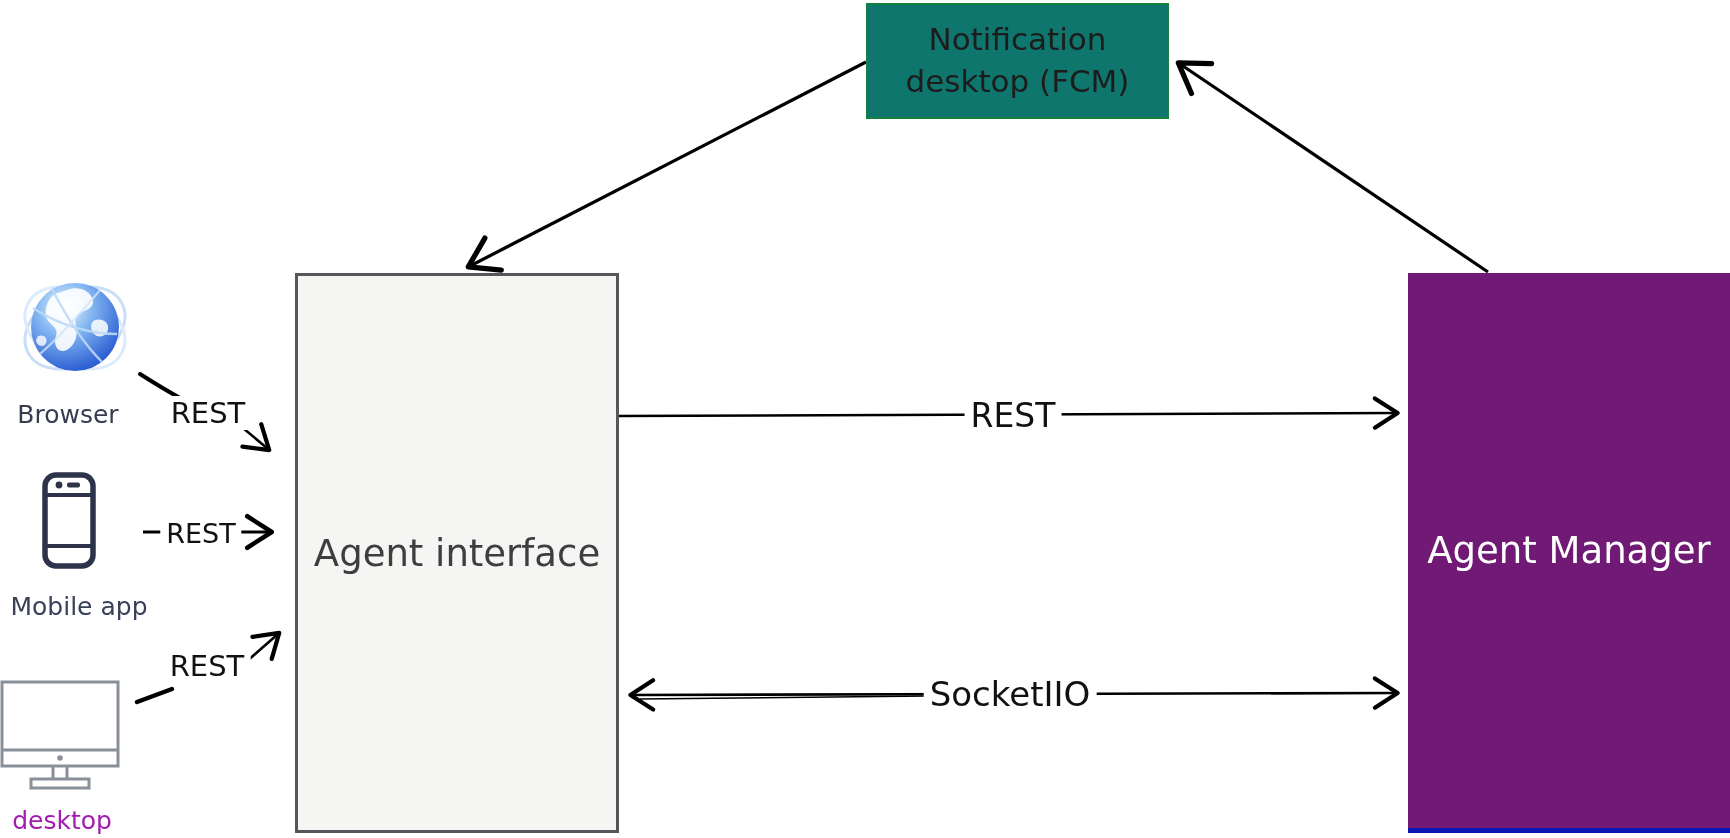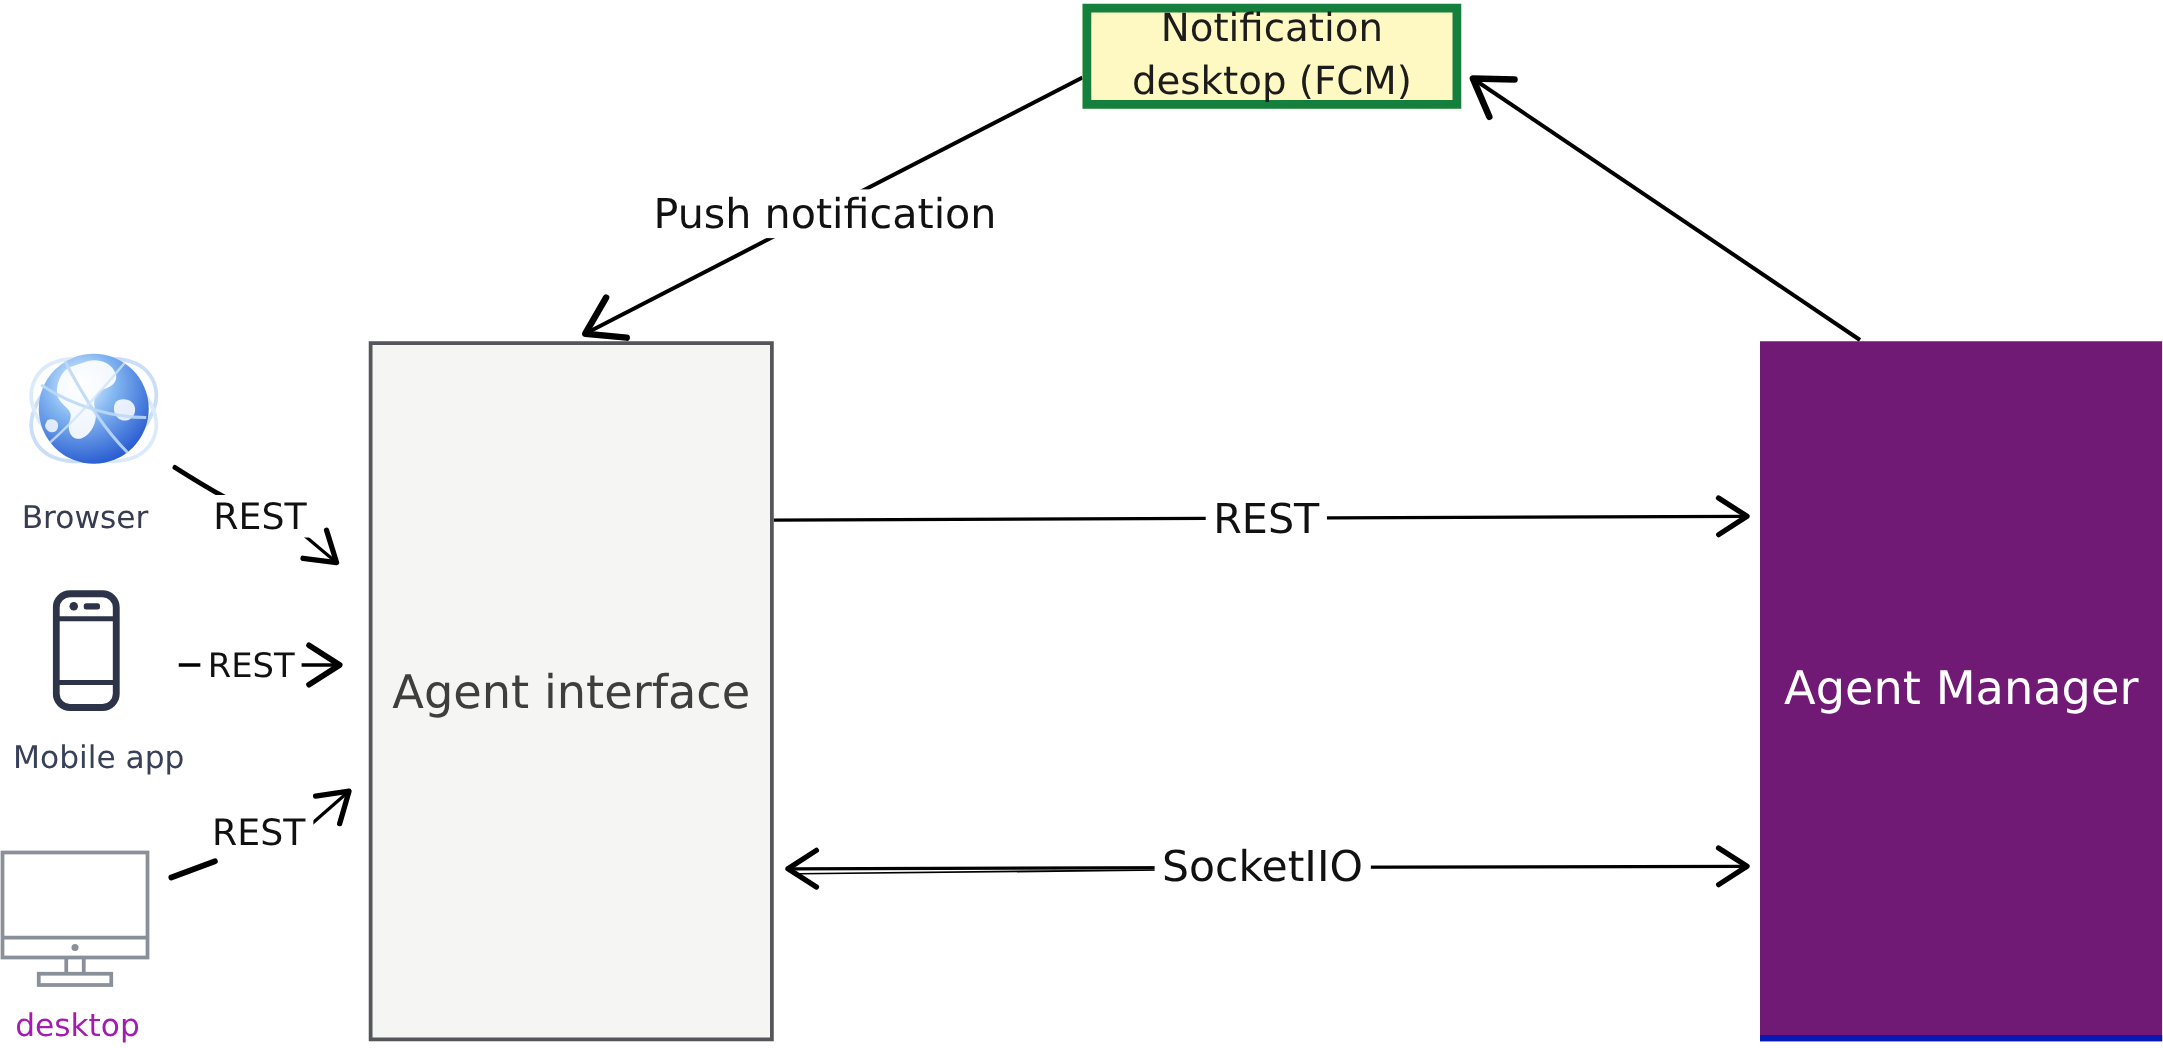--- a/index.html
+++ b/index.html
@@ -18,22 +18,22 @@
   
   .node {
     position: absolute;
     box-sizing: border-box;
     display: flex;
     align-items: center;
     justify-content: center;
     text-align: center;
   }
   #notif-box {
-    left: 866px; top: 3px; width: 303px; height: 84px;
-    background: #fef9c3; border: 7px solid #15803d;
+    left: 866px; top: 3px; width: 303px; height: 116px;
+    background: #0f766e; border: 2px solid #15803d;
     flex-direction: column;
     font-size: 31px; line-height: 1.35; color: #1c1c1c;
   }
   #agent-interface-box {
     left: 295px; top: 273px; width: 324px; height: 560px;
     background: #f5f5f4; border: 3px solid #54565a;
     font-size: 37px; color: #3e3e3e;
   }
   #agent-manager-box {
     left: 1408px; top: 273px; width: 322px; height: 560px;
@@ -108,21 +108,20 @@
   </div>
 
   <div class="node" id="agent-interface-box">
     <span>Agent interface</span>
   </div>
 
   <div class="node" id="agent-manager-box">
     <span>Agent Manager</span>
   </div>
 
-  <div class="edge-label" id="lbl-push">Push notification</div>
   <div class="edge-label" id="lbl-rest-main">REST</div>
   <div class="edge-label" id="lbl-socket">SocketIIO</div>
   <div class="edge-label" id="lbl-rest-browser">REST</div>
   <div class="edge-label" id="lbl-rest-mobile">REST</div>
   <div class="edge-label" id="lbl-rest-desktop">REST</div>
 
   <svg class="abs" id="globe-icon" viewBox="0 0 110 104" xmlns="http://www.w3.org/2000/svg">
     <defs>
       <radialGradient id="globeGrad" cx="38%" cy="28%" r="80%">
         <stop offset="0%" stop-color="#f2f8ff"></stop>

